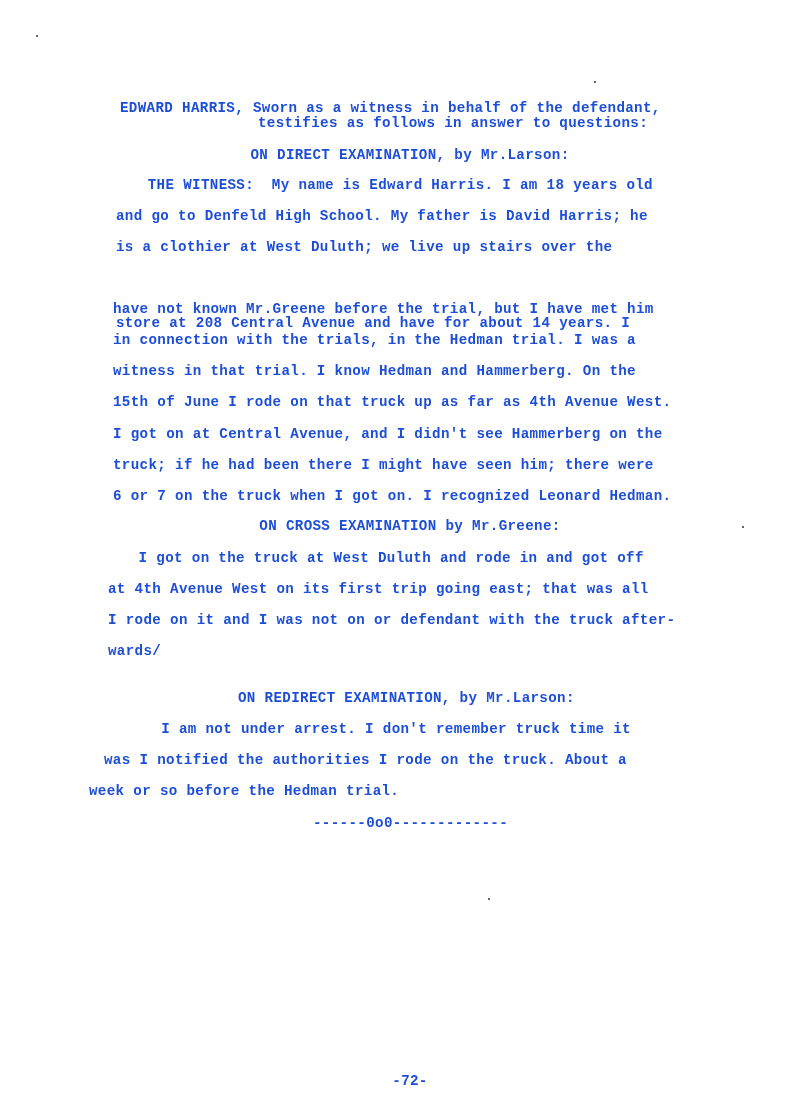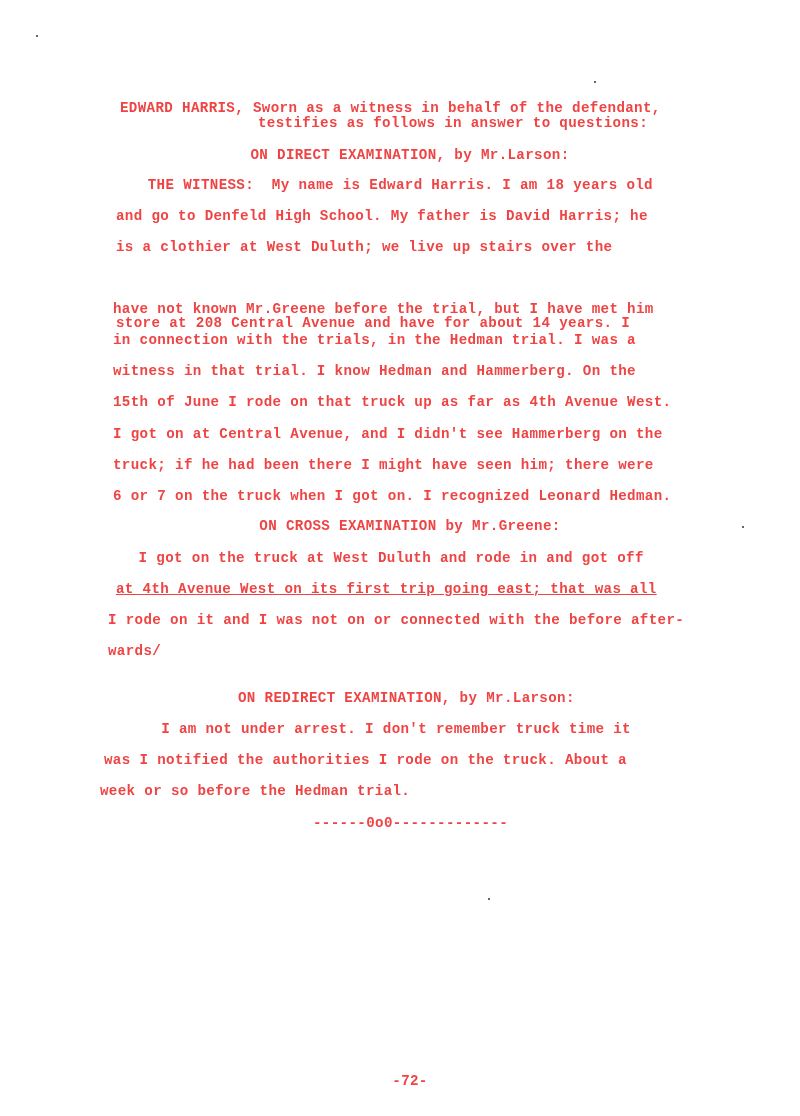--- a/index.html
+++ b/index.html
@@ -1,19 +1,19 @@
 <!DOCTYPE html>
 <html><head>
 <meta charset="utf-8">
 <style>
   html, body { margin: 0; padding: 0; background: #ffffff; }
   body { width: 800px; height: 1116px; position: relative; overflow: hidden;
          font-family: "Liberation Mono", "DejaVu Sans Mono", monospace; color: #111; }
   .ln { position: absolute; white-space: pre; font-size: 14.2px; letter-spacing: 0.35px;
-        font-weight: bold; color: #ef4444; }
+        font-weight: bold; color: #1d4ed8; }
   .center { left: 10px; width: 800px; text-align: center; }
   .speck { position: absolute; width: 2px; height: 2px; background: #333; border-radius: 1px; }
 </style>
 </head>
 <body>
 
 <div>
   <div class="ln" style="left:120px; top:100px;">EDWARD HARRIS, Sworn as a witness in behalf of the defendant,</div>
   <div class="ln" style="left:258px; top:115px;">testifies as follows in answer to questions:</div>
 
@@ -25,28 +25,28 @@
   <div class="ln" style="left:113px; top:301px;">have not known Mr.Greene before the trial, but I have met him</div>
   <div class="ln" style="left:113px; top:332px;">in connection with the trials, in the Hedman trial. I was a</div>
   <div class="ln" style="left:113px; top:363px;">witness in that trial. I know Hedman and Hammerberg. On the</div>
   <div class="ln" style="left:113px; top:394px;">15th of June I rode on that truck up as far as 4th Avenue West.</div>
   <div class="ln" style="left:113px; top:426px;">I got on at Central Avenue, and I didn't see Hammerberg on the</div>
   <div class="ln" style="left:113px; top:457px;">truck; if he had been there I might have seen him; there were</div>
   <div class="ln" style="left:113px; top:488px;">6 or 7 on the truck when I got on. I recognized Leonard Hedman.</div>
 
   <div class="ln center" style="top:518px;">ON CROSS EXAMINATION by Mr.Greene:</div>
   <div class="ln" style="left:112px; top:550px;">   I got on the truck at West Duluth and rode in and got off</div>
-  <div class="ln" style="left:116px; top:581px;text-decoration:underline;">at 4th Avenue West on its first trip going east; that was all</div>
-  <div class="ln" style="left:108px; top:612px;">I rode on it and I was not on or connected with the before after-</div>
+  <div class="ln" style="left:108px; top:581px;">at 4th Avenue West on its first trip going east; that was all</div>
+  <div class="ln" style="left:108px; top:612px;">I rode on it and I was not on or defendant with the truck after-</div>
   <div class="ln" style="left:108px; top:643px;">wards/</div>
 
   <div class="ln" style="left:238px; top:690px;">ON REDIRECT EXAMINATION, by Mr.Larson:</div>
   <div class="ln" style="left:108px; top:721px;">      I am not under arrest. I don't remember truck time it</div>
   <div class="ln" style="left:104px; top:752px;">was I notified the authorities I rode on the truck. About a</div>
-  <div class="ln" style="left:100px; top:783px;text-align:right;">week or so before the Hedman trial.</div>
+  <div class="ln" style="left:89px; top:783px;text-align:right;">week or so before the Hedman trial.</div>
 
   <div class="ln" style="left:313px; top:815px;">------0o0-------------</div>
 
   <div class="ln center" style="top:1073px;">-72-</div>
 
   <div class="speck" style="left:36px; top:35px;"></div>
   <div class="speck" style="left:594px; top:81px;"></div>
   <div class="speck" style="left:488px; top:898px;"></div>
   <div class="speck" style="left:742px; top:526px;"></div>
 </div>

